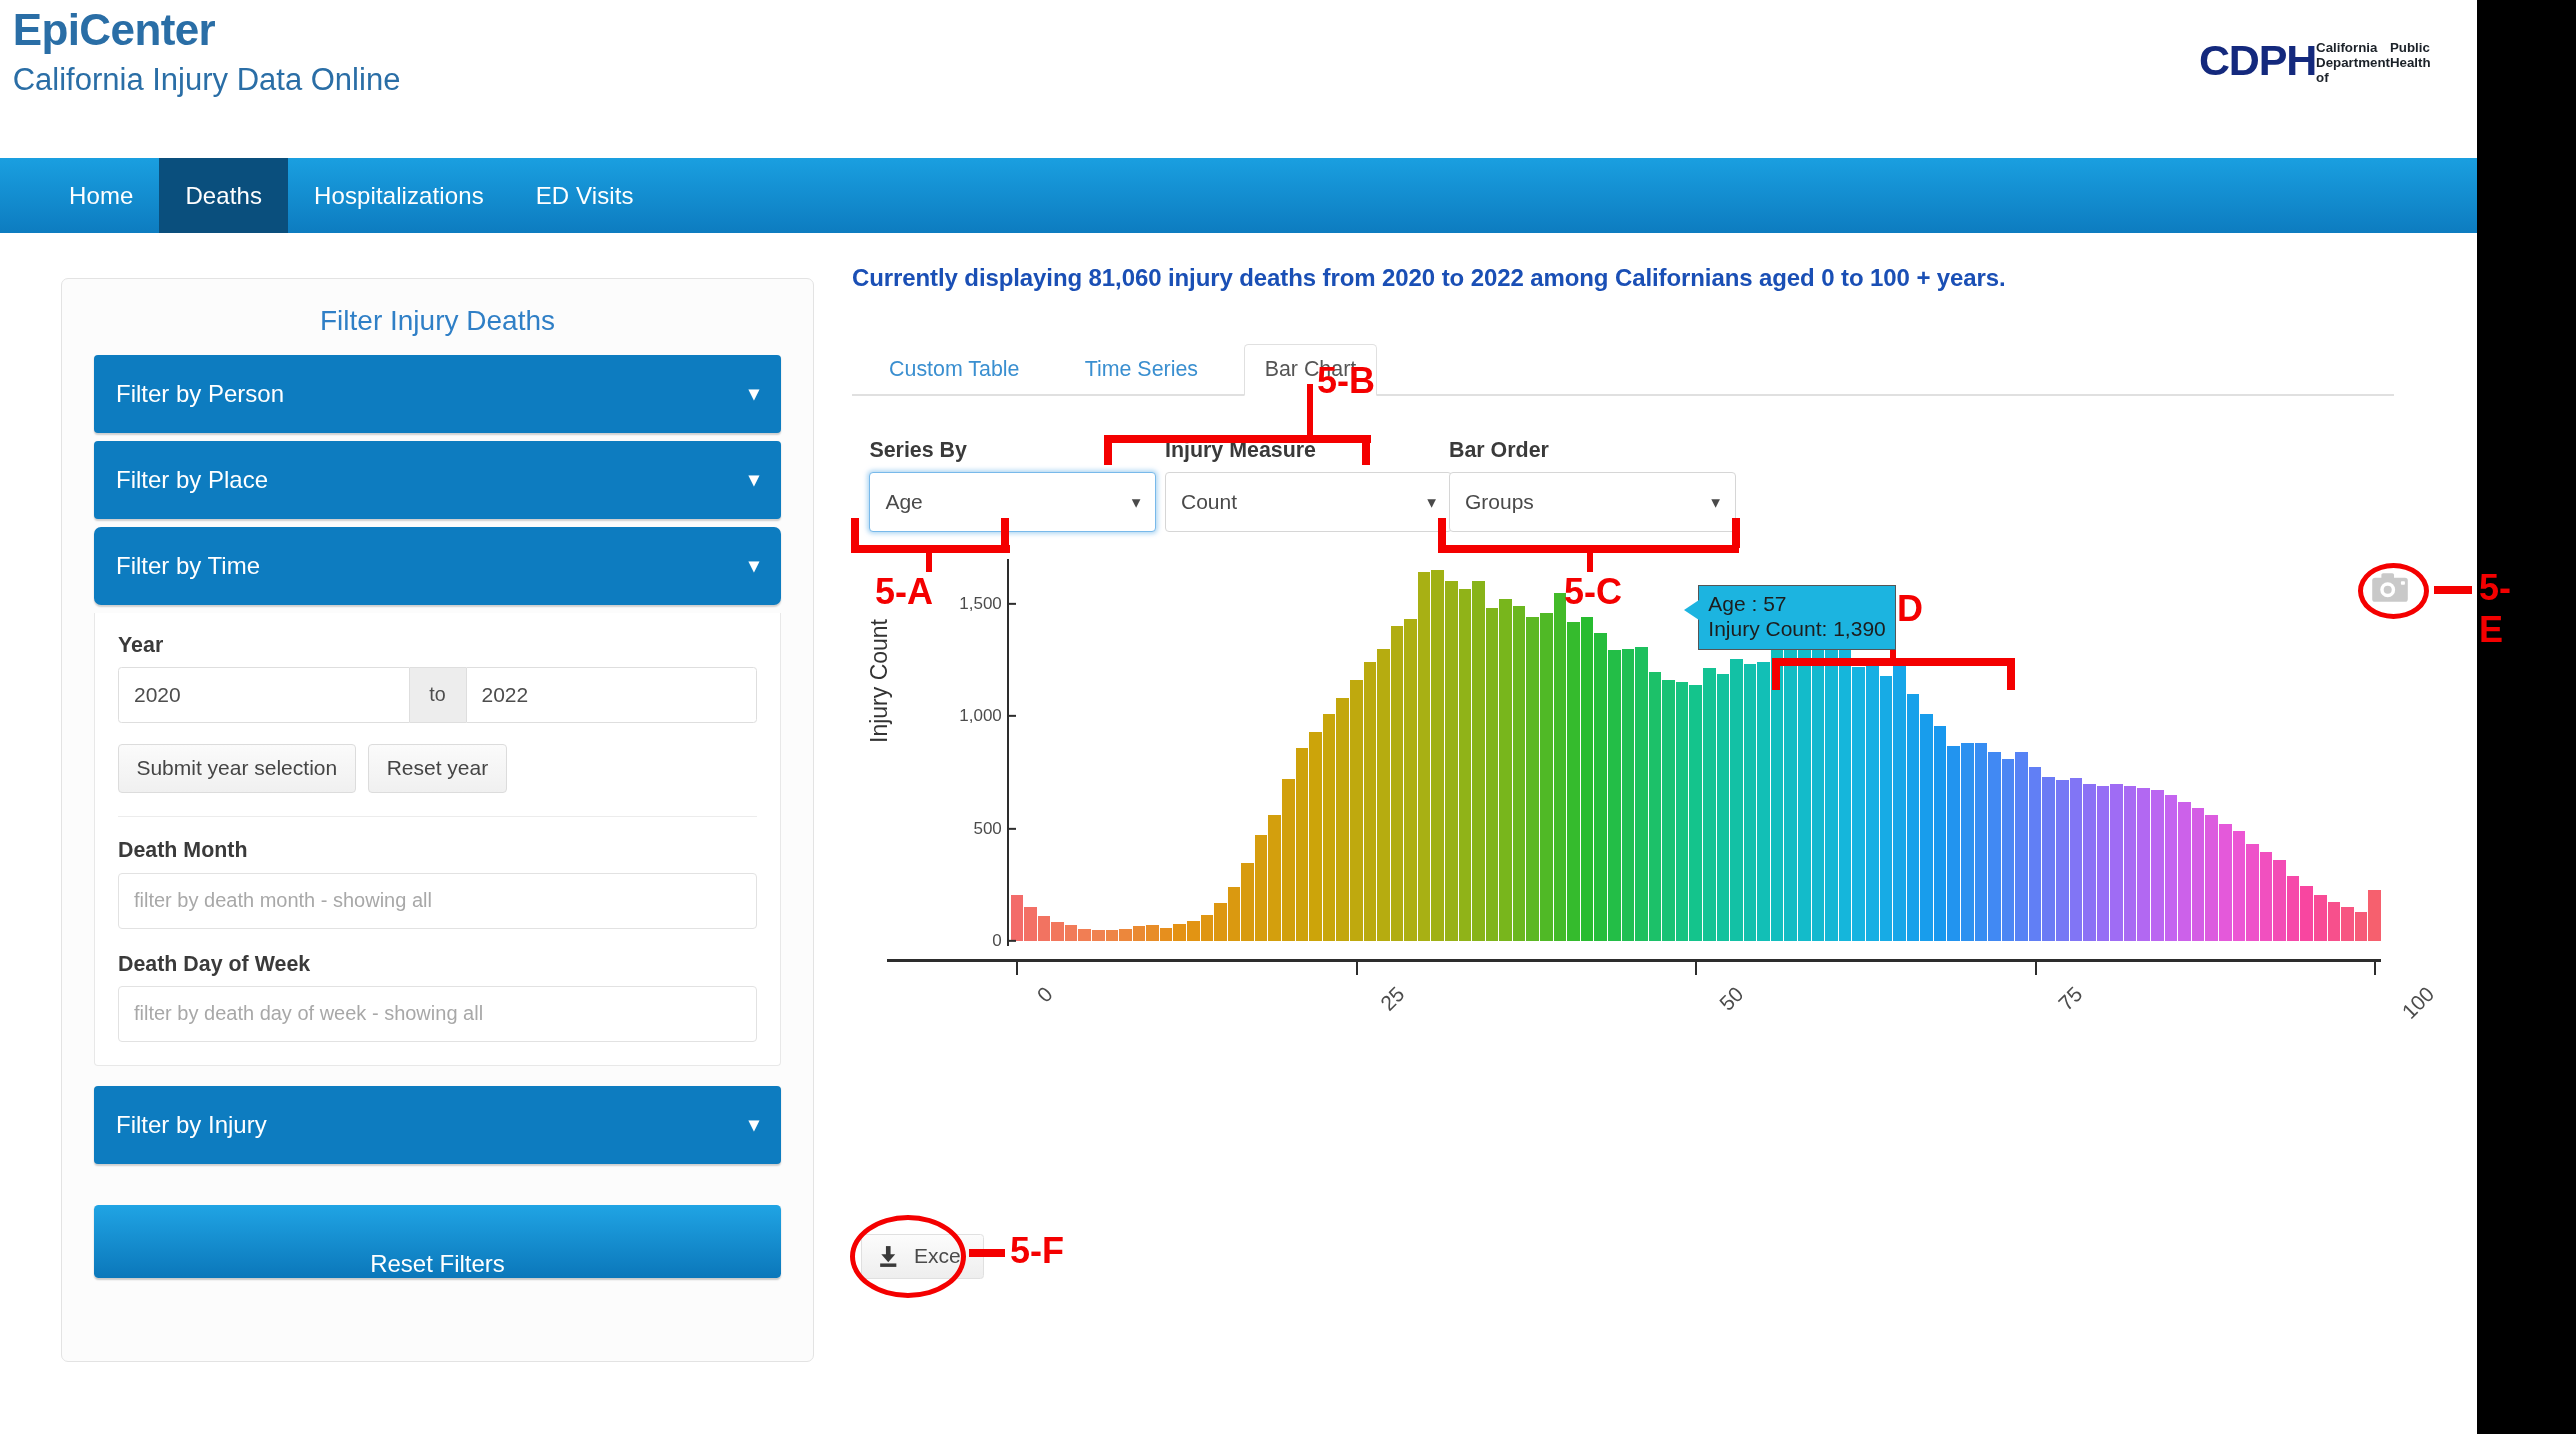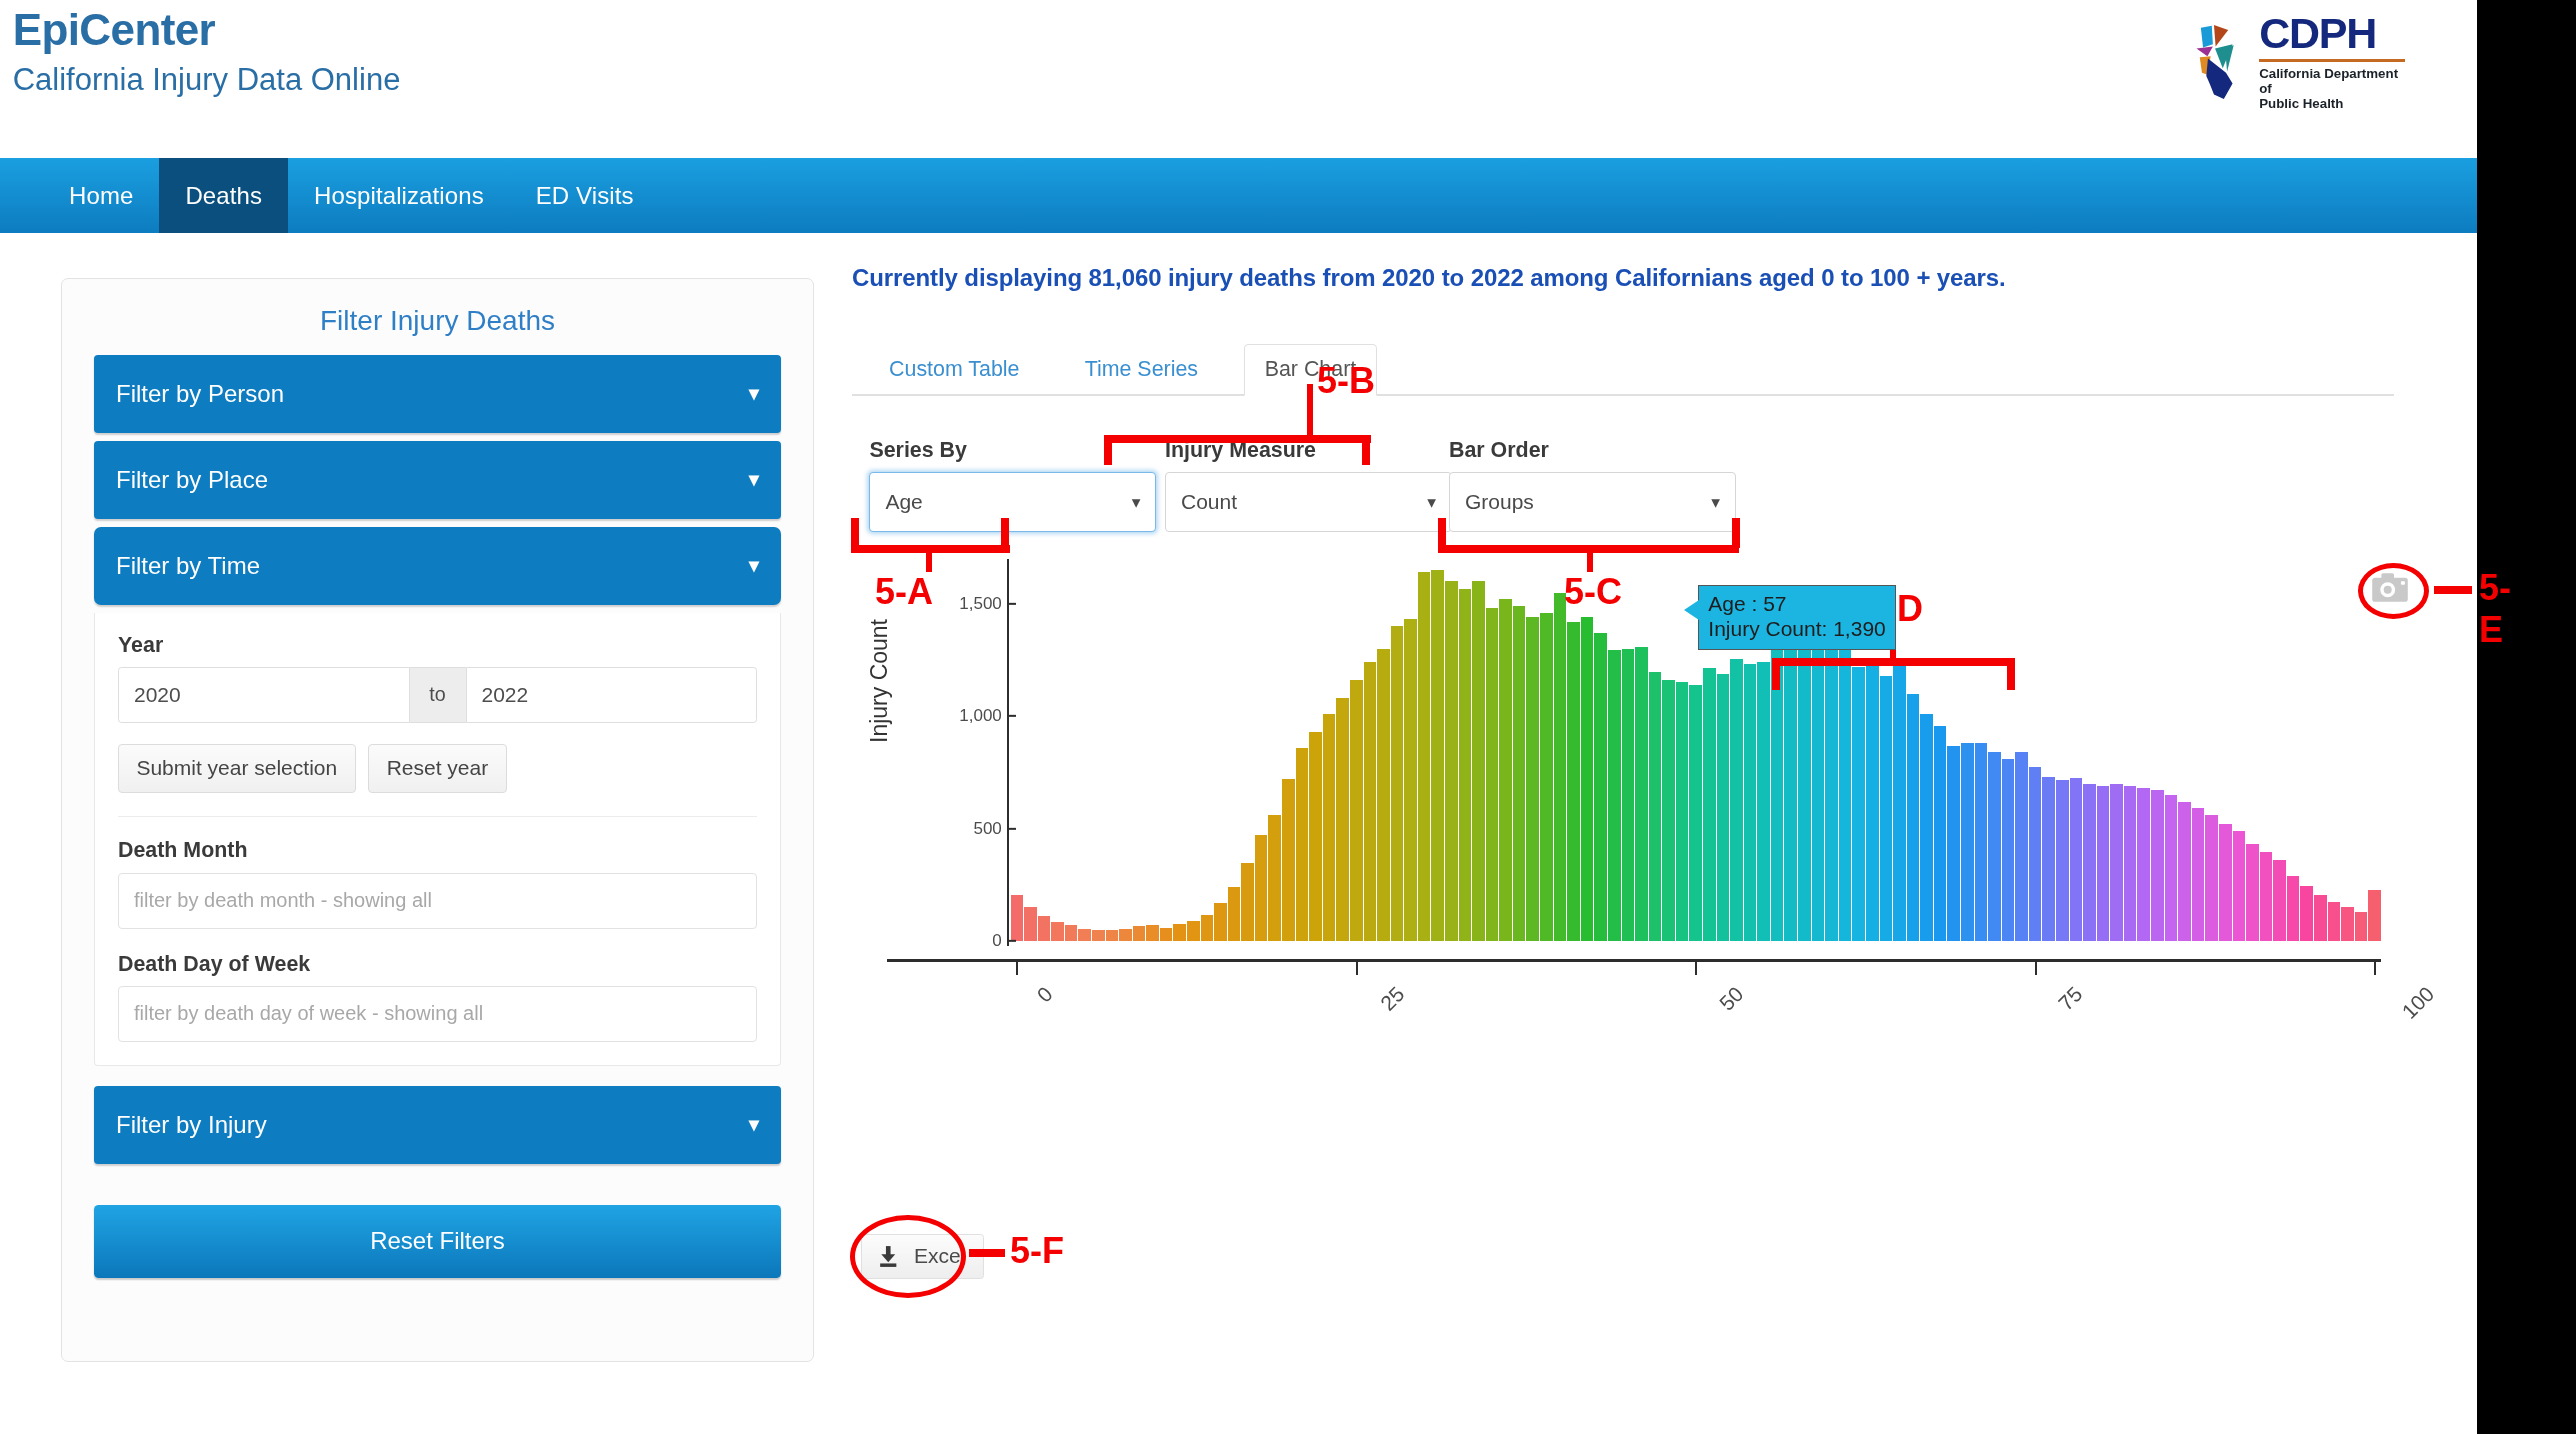--- a/index.html
+++ b/index.html
@@ -32,21 +32,21 @@
     letter-spacing:-0.6px;
   }
   #brand-sub {
     font-size:31px; color:#2a6ea6; line-height:1.0; margin-top:11.6px; font-weight:400;
   }
   #cdph-logo {
     position:absolute; right:72px; top:18.5px; width:214px; height:87px;
     display:flex; align-items:center; gap:8px;
   }
   #cdph-map { width:64px; height:84px; }
-  #cdph-right { display:flex; flex-direction:column; }
+  #cdph-right { display:flex; flex-direction:row; }
   #cdph-letters { font-size:43px; font-weight:bold; color:#14297d; letter-spacing:-1.2px; line-height:0.95; }
   #cdph-rule { height:2.9px; background:#c56a22; margin:5.2px 0 4.6px 0; width:100%; }
 
   
   #navbar {
     position:absolute; left:0; top:158px; width:2477px; height:75px;
     background:linear-gradient(to bottom,#1a9fe0 0%,#0d7cc0 100%);
     display:flex; align-items:stretch;
   }
   .nav-item {
@@ -106,21 +106,21 @@
   .hr { height:1.2px; background:#ececec; margin:5.8px 0 21px 0; }
   .txt-inp {
     height:56px; border:1.2px solid #e2e2e2; border-radius:4px; background:#fff;
     display:flex; align-items:center; padding-left:15px;
     font-size:20px; color:#a8a8a8; margin-bottom:23px;
   }
   #reset-filters {
     margin:41px 32px 0 32px; height:73px;
     background:linear-gradient(to bottom,#20a4e4 0%,#0b77ba 100%);
     border-radius:4.6px; color:#fff; font-size:24px;
-    display:flex; align-items:center; justify-content:center;
+    display:flex; align-items:flex-end; justify-content:center;
     box-shadow:0 1.7px 1.7px rgba(0,0,0,.2);
   }
 
   
   #main { position:absolute; left:852px; top:264px; width:1576px; }
   #status-line { color:#1a4fb5; font-size:24px; font-weight:bold; letter-spacing:-0.1px; }
 
   #tabs { position:relative; margin-top:39px; height:65px; }
   #tabs-underline {
     position:absolute; left:0; bottom:0; width:1542px; height:1.7px; background:#e0e0e0;

